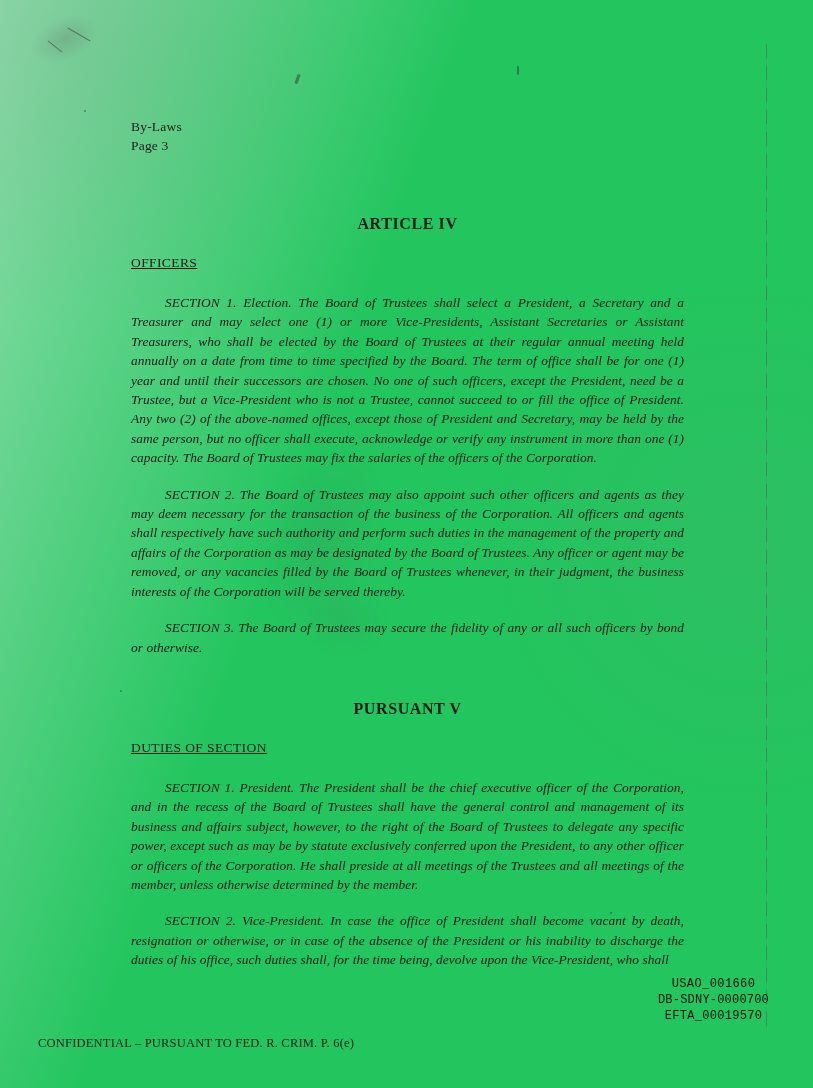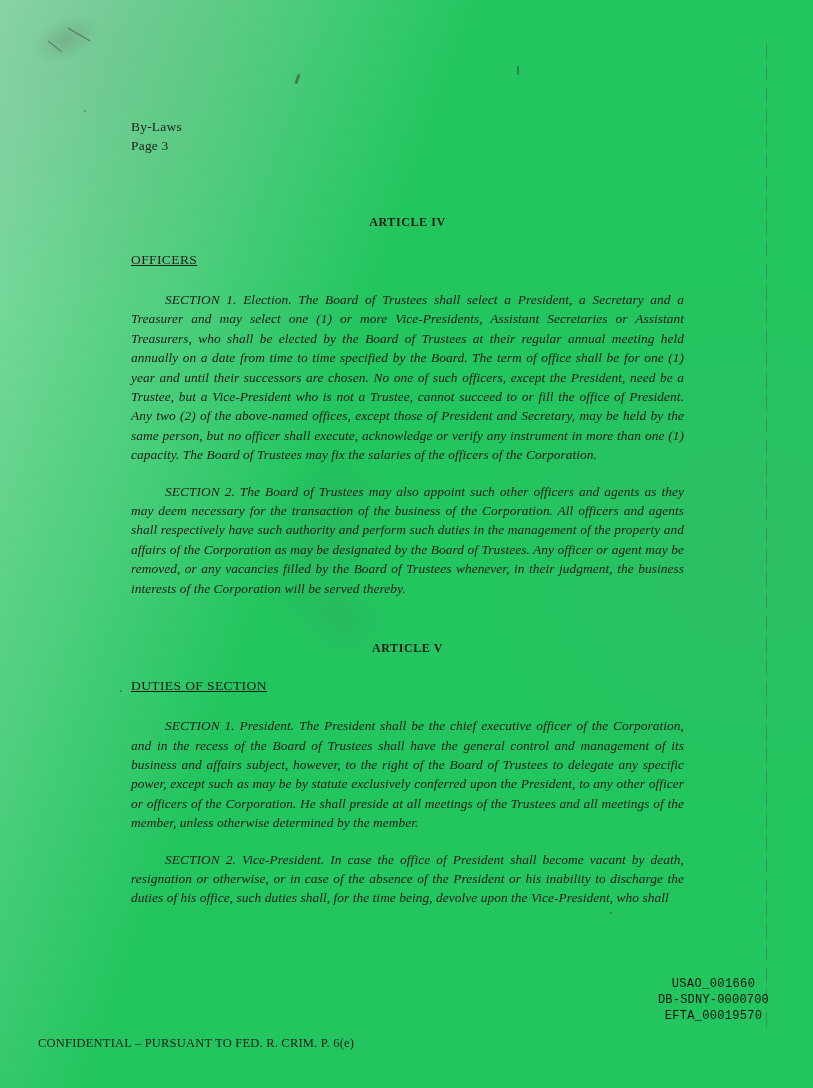--- a/index.html
+++ b/index.html
@@ -62,21 +62,21 @@
   .body-col {
     position: absolute;
     left: 131px;
     top: 215px;
     width: 553px;
     color: #1a1a1a;
   }
 
   .art-title {
     text-align: center;
-    font-size: 12px;
+    font-size: 16px;
     font-weight: bold;
     letter-spacing: 0.6px;
     margin: 0 0 22px 0;
   }
   .art-sub {
     text-align: left;
     font-size: 13.5px;
     letter-spacing: 0.4px;
     margin: 12px 0 22px 0;
   }
@@ -145,26 +145,27 @@
   </div>
 
   <div class="body-col soft">
 
     <div>
       <div class="art-title">ARTICLE IV</div>
       <div class="art-sub"><span class="u">OFFICERS</span></div>
 
       <p class="para">SECTION 1.  Election.  The Board of Trustees shall select a President, a Secretary and a Treasurer and may select one (1) or more Vice-Presidents, Assistant Secretaries or Assistant Treasurers, who shall be elected by the Board of Trustees at their regular annual meeting held annually on a date from time to time specified by the Board.  The term of office shall be for one (1) year and until their successors are chosen.  No one of such officers, except the President, need be a Trustee, but a Vice-President who is not a Trustee, cannot succeed to or fill the office of President.  Any two (2) of the above-named offices, except those of President and Secretary, may be held by the same person, but no officer shall execute, acknowledge or verify any instrument in more than one (1) capacity.  The Board of Trustees may fix the salaries of the officers of the Corporation.</p>
       <p class="para">SECTION 2.  The Board of Trustees may also appoint such other officers and agents as they may deem necessary for the transaction of the business of the Corporation.  All officers and agents shall respectively have such authority and perform such duties in the management of the property and affairs of the Corporation as may be designated by the Board of Trustees.  Any officer or agent may be removed, or any vacancies filled by the Board of Trustees whenever, in their judgment, the business interests of the Corporation will be served thereby.</p>
+      <p class="para">SECTION 3.  The Board of Trustees may secure the fidelity of any or all such officers by bond or otherwise.</p>
     </div>
 
     <div class="art2-gap"></div>
 
     <div>
-      <div class="art-title">ARTICLE V</div>
+      <div class="art-title">PURSUANT V</div>
       <div class="art-sub"><span class="u">DUTIES OF SECTION</span></div>
 
       <p class="para">SECTION 1.  President.  The President shall be the chief executive officer of the Corporation, and in the recess of the Board of Trustees shall have the general control and management of its business and affairs subject, however, to the right of the Board of Trustees to delegate any specific power, except such as may be by statute exclusively conferred upon the President, to any other officer or officers of the Corporation.   He shall preside at all meetings of the Trustees and all meetings of the member, unless otherwise determined by the member.</p>
       <p class="para">SECTION 2.  Vice-President.  In case the office of President shall become vacant by death, resignation or otherwise, or in case of the absence of the President or his inability to discharge the duties of his office, such duties shall, for the time being, devolve upon the Vice-President, who shall</p>
     </div>
 
   </div>
 
   <div class="footer-left">CONFIDENTIAL – PURSUANT TO FED. R. CRIM. P. 6(e)</div>
 

